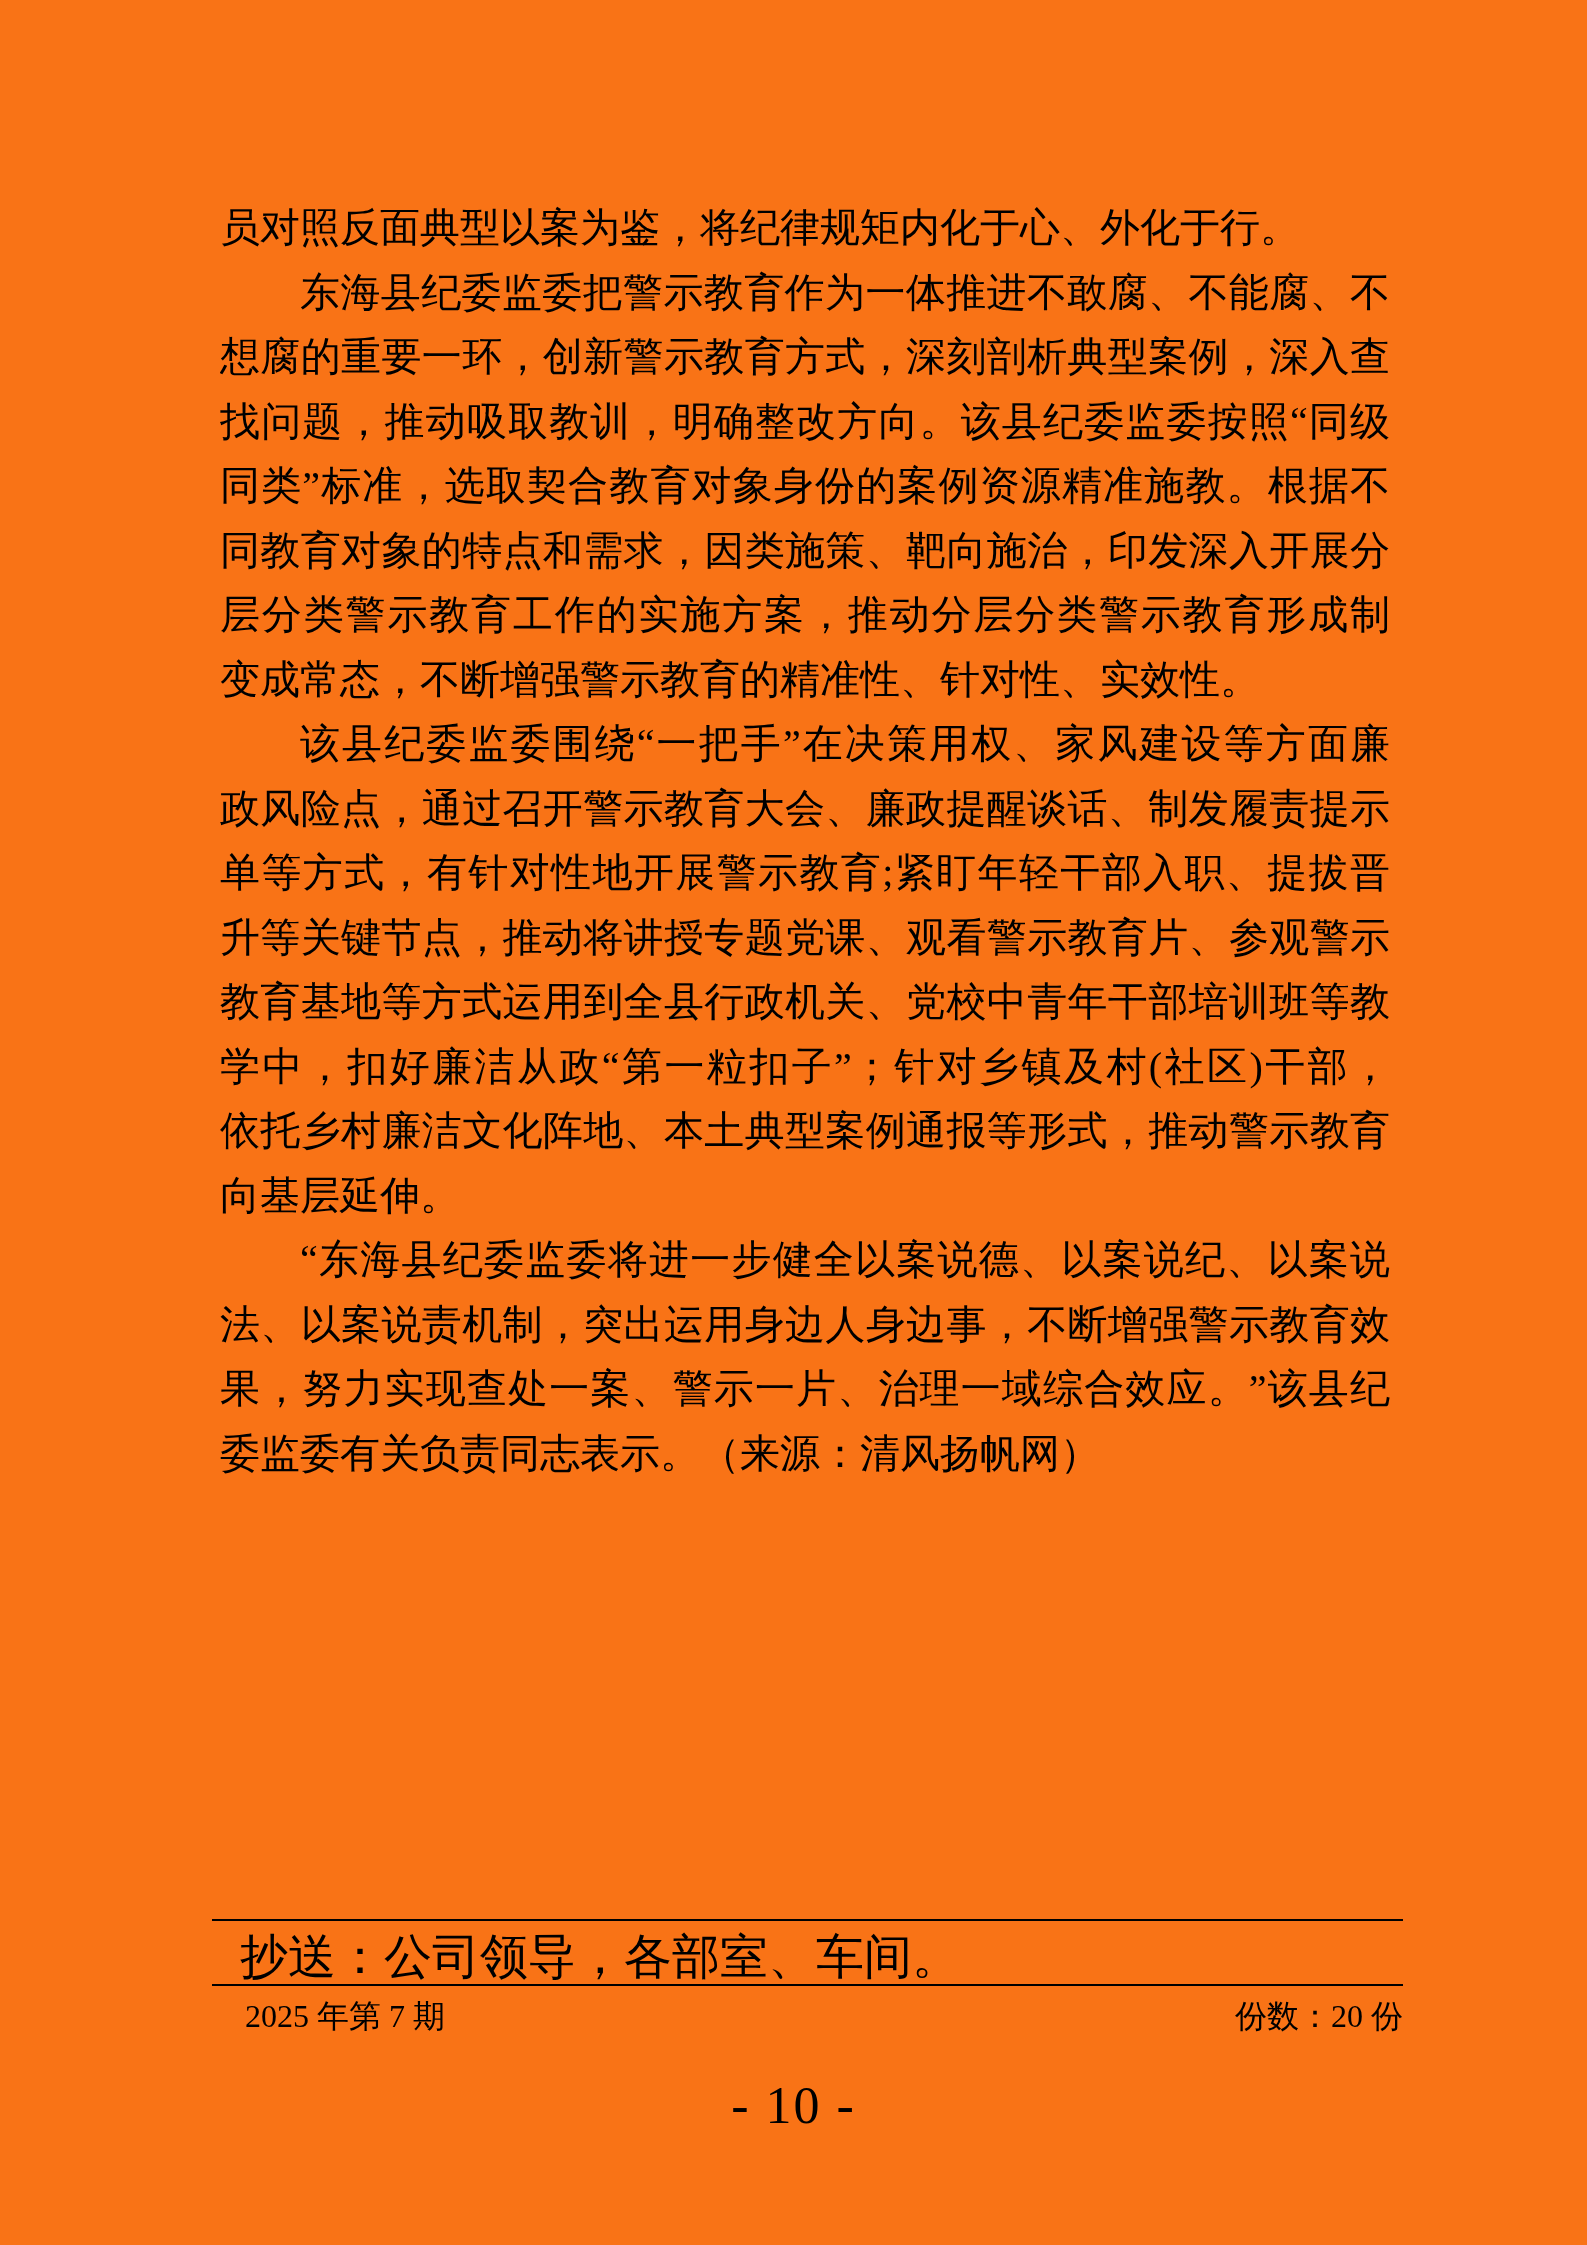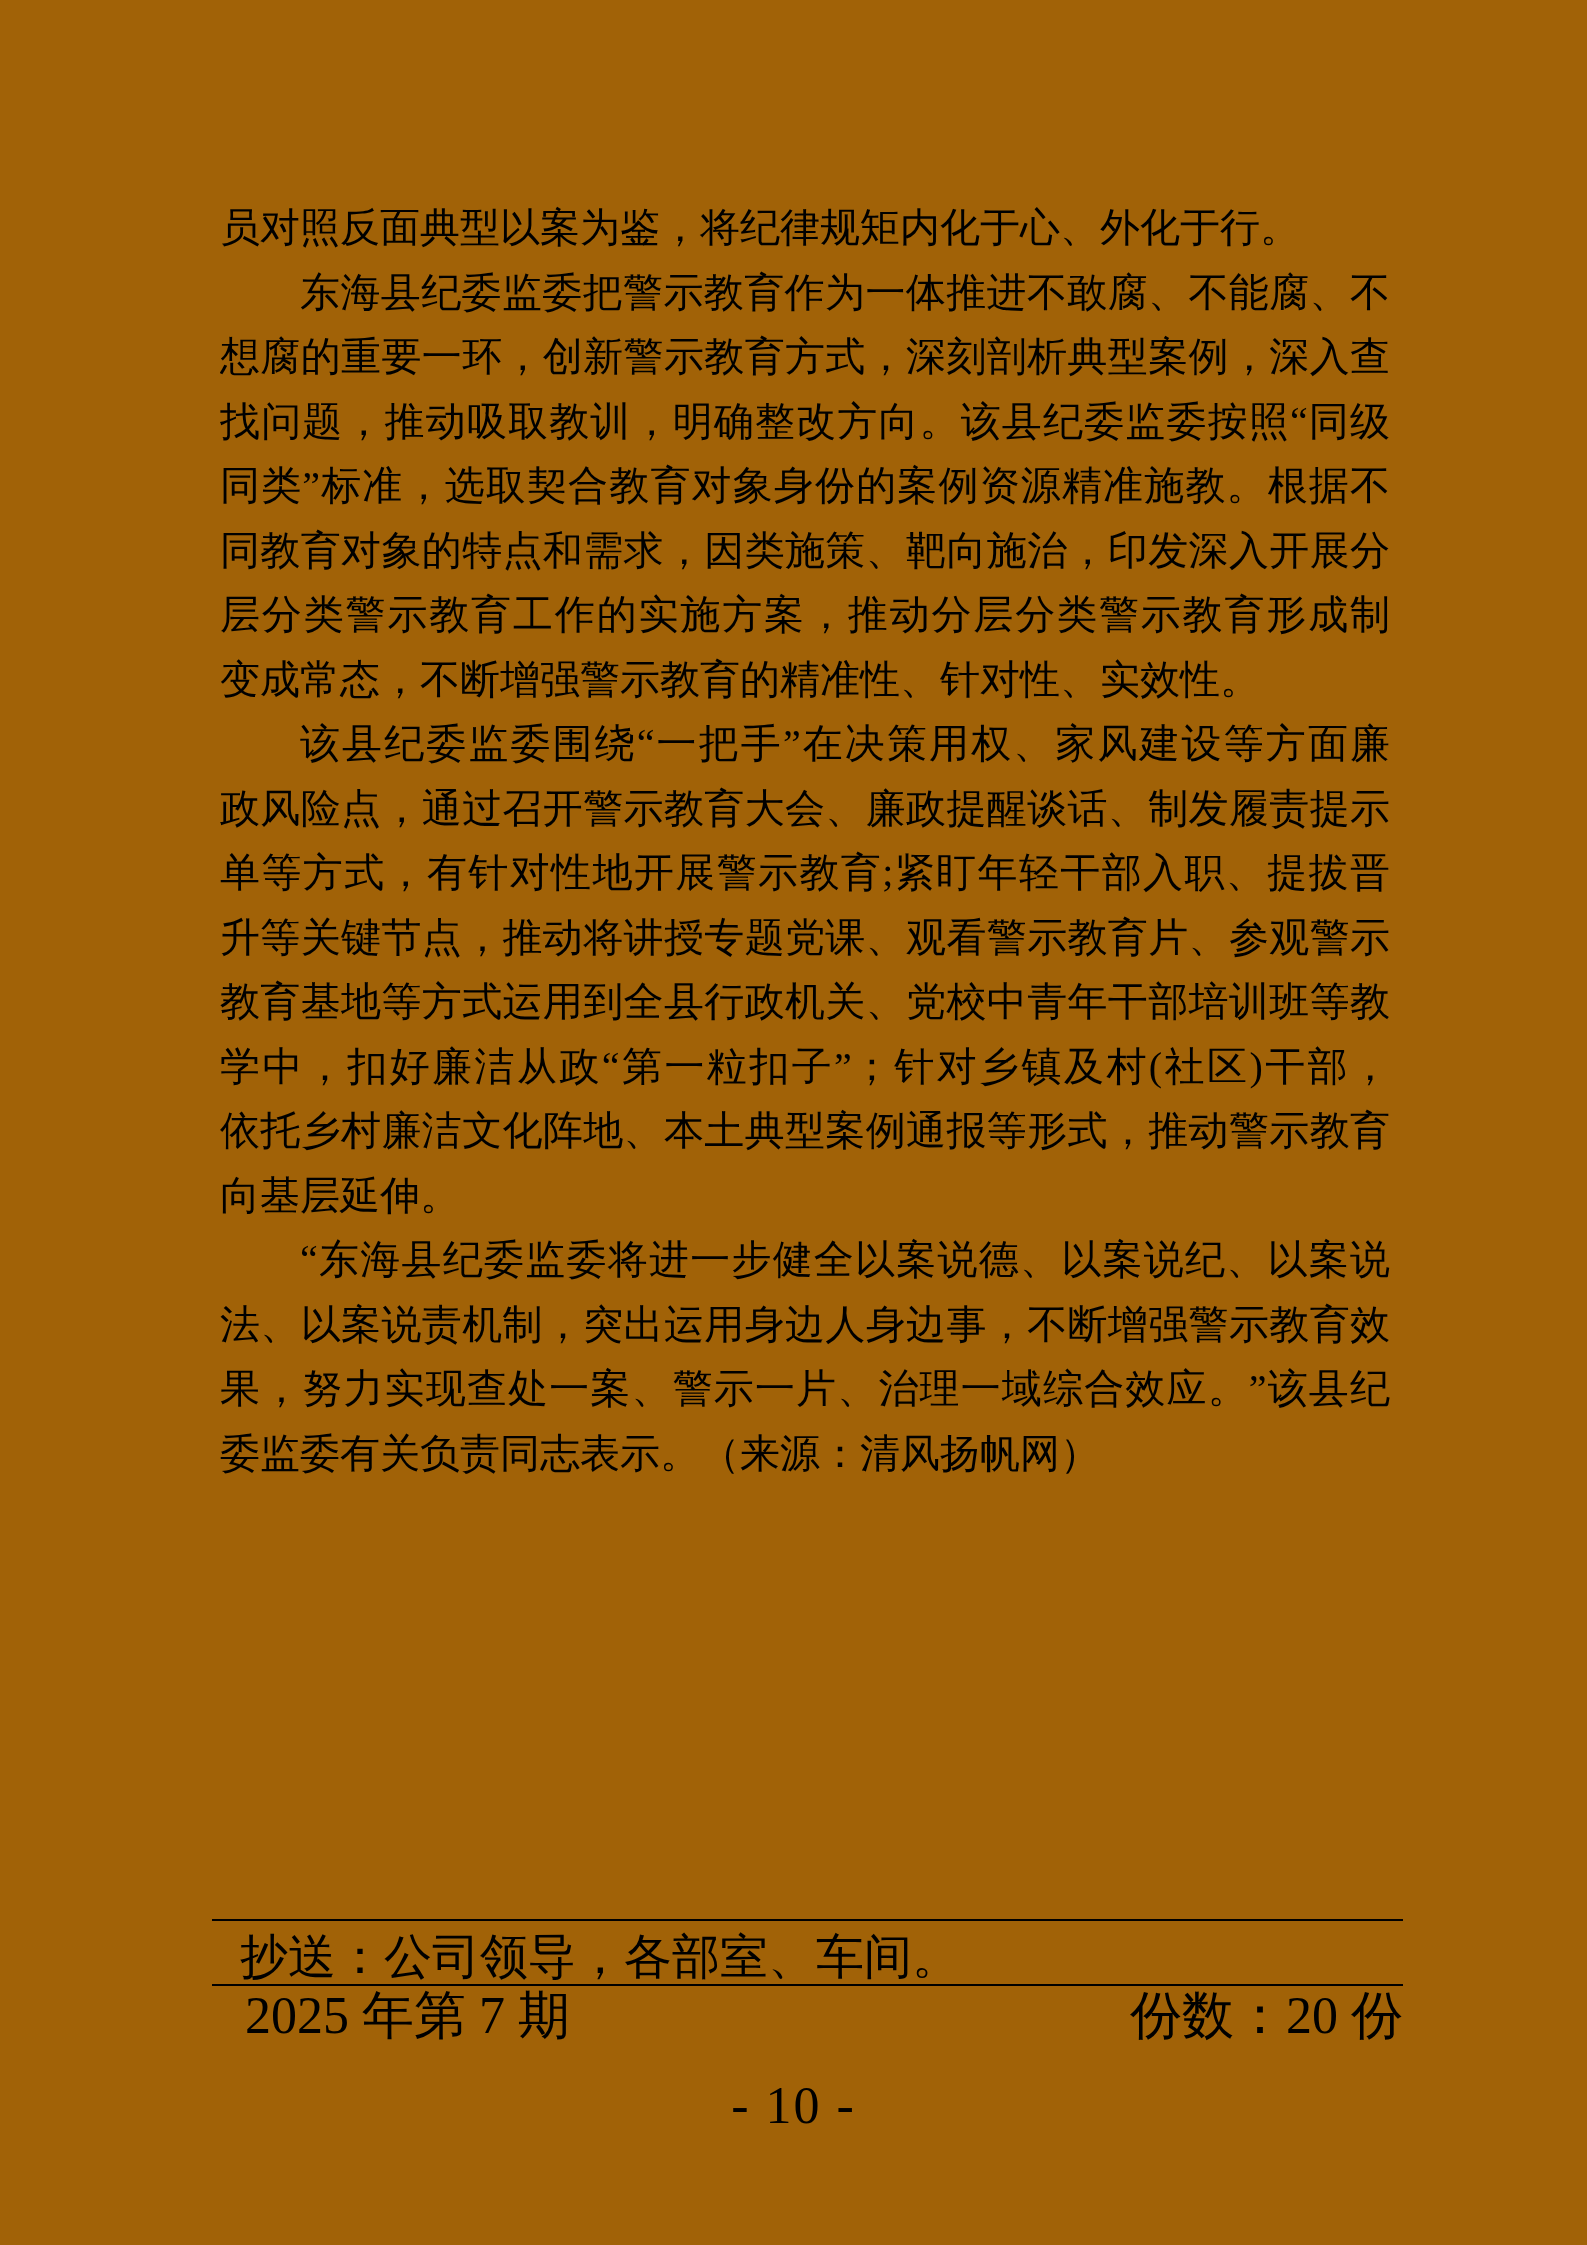--- a/index.html
+++ b/index.html
@@ -4,21 +4,21 @@
 <style>
   html, body {
     margin: 0;
     padding: 0;
     background: #e8e8e8;
   }
   .page {
     position: relative;
     width: 1587px;
     height: 2245px;
-    background: #a16207;
+    background: #f97316;
     color: #000000;
     font-family: "Liberation Serif", "DejaVu Serif", serif;
     overflow: hidden;
   }
   
   .body-text {
     position: absolute;
     left: 220px;
     top: 196px;
     width: 1170px;
@@ -57,21 +57,21 @@
     white-space: nowrap;
   }
   .issue-row {
     position: absolute;
     left: 245px;
     top: 1992px;
     width: 1158px;
     display: flex;
     justify-content: space-between;
     align-items: baseline;
-    font-size: 52px;
+    font-size: 32px;
     line-height: 48px;
   }
   .issue-row span { white-space: nowrap; }
   .page-number {
     position: absolute;
     left: 0;
     top: 2084px;
     width: 1587px;
     text-align: center;
     font-size: 52px;

